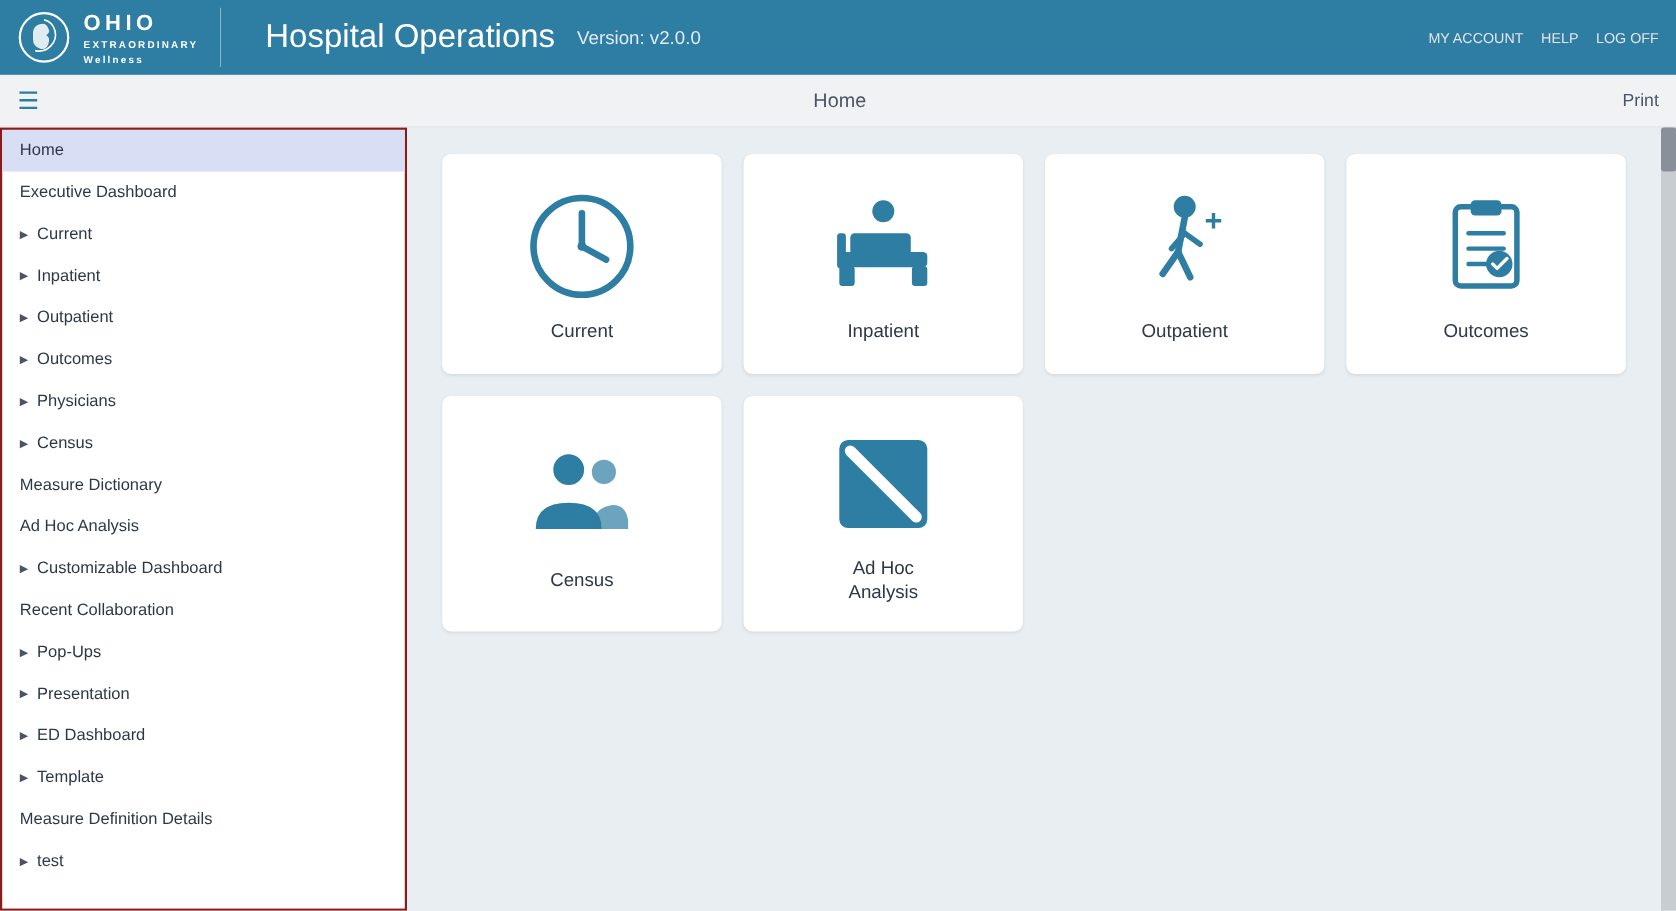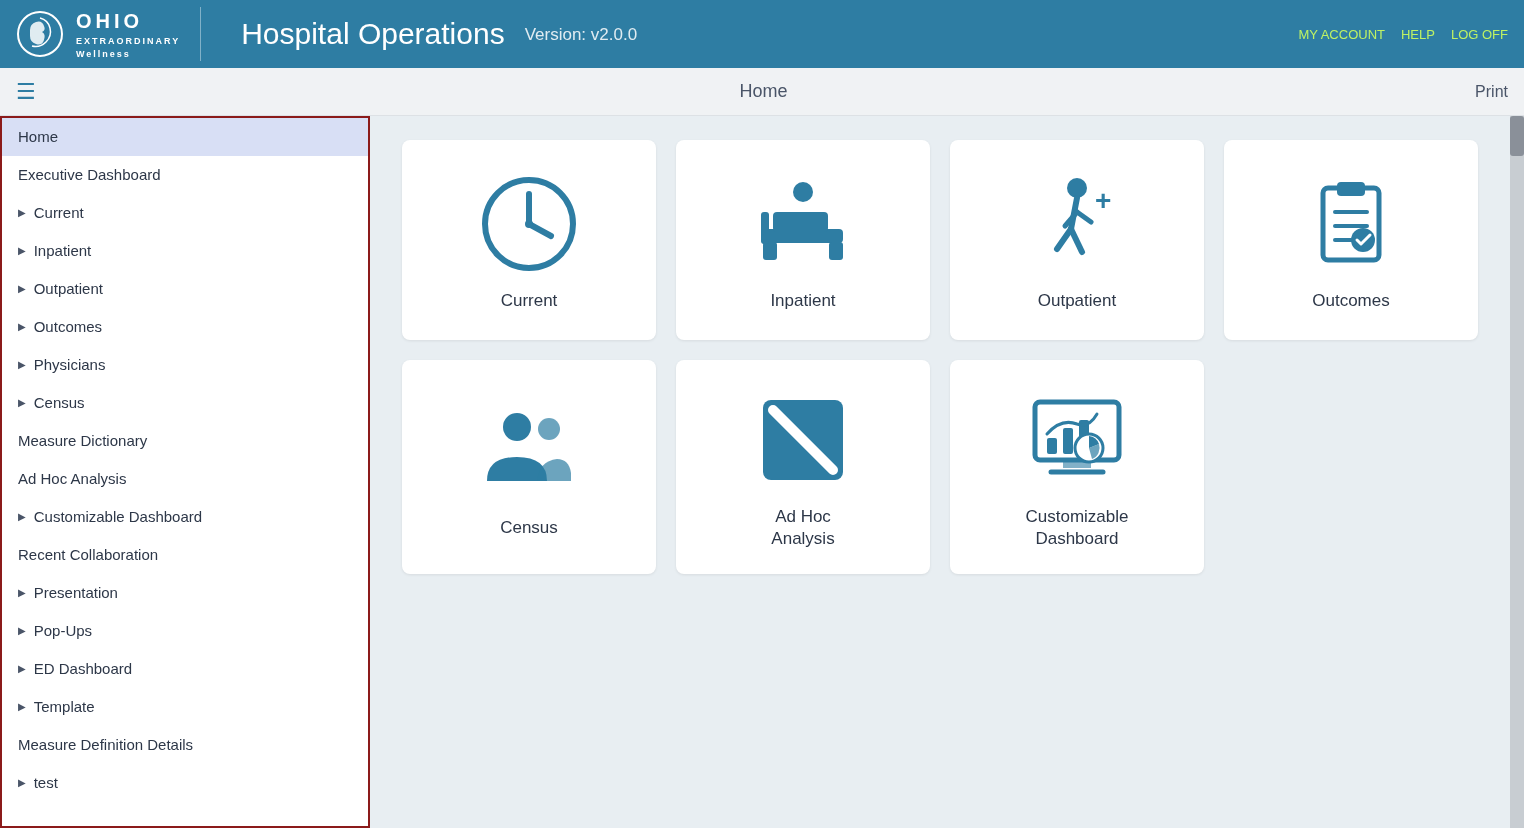--- a/index.html
+++ b/index.html
@@ -44,21 +44,21 @@
     .app-version {
       color: rgba(255,255,255,0.85);
       font-size: 17px;
       padding-left: 10px;
       padding-top: 8px;
     }
     .top-nav {
       margin-left: auto;
       display: flex;
       gap: 16px;
-      color: #bef264;
+      color: #e5e5e5;
       font-size: 13px;
     }
     .top-nav span {
       cursor: pointer;
     }
 
     
     .sub-header {
       background: #f0f2f4;
       height: 48px;
@@ -214,22 +214,22 @@
       <div class="sidebar-item has-arrow">Current</div>
       <div class="sidebar-item has-arrow">Inpatient</div>
       <div class="sidebar-item has-arrow">Outpatient</div>
       <div class="sidebar-item has-arrow">Outcomes</div>
       <div class="sidebar-item has-arrow">Physicians</div>
       <div class="sidebar-item has-arrow">Census</div>
       <div class="sidebar-item">Measure Dictionary</div>
       <div class="sidebar-item">Ad Hoc Analysis</div>
       <div class="sidebar-item has-arrow">Customizable Dashboard</div>
       <div class="sidebar-item">Recent Collaboration</div>
+      <div class="sidebar-item has-arrow">Pop-Ups</div>
       <div class="sidebar-item has-arrow">Presentation</div>
-      <div class="sidebar-item has-arrow">Pop-Ups</div>
       <div class="sidebar-item has-arrow">ED Dashboard</div>
       <div class="sidebar-item has-arrow">Template</div>
       <div class="sidebar-item">Measure Definition Details</div>
       <div class="sidebar-item has-arrow">test</div>
     </div>
 
   <div class="page-area" id="card-grid-container">
     <div class="grid" id="card-grid">
     <div class="card">
           <div class="card-icon"><svg viewBox="0 0 100 100" xmlns="http://www.w3.org/2000/svg">
@@ -285,35 +285,19 @@
           <div class="card-label" style="white-space: pre-line;">Census</div>
         </div>
         <div class="card">
           <div class="card-icon"><svg viewBox="0 0 100 100" xmlns="http://www.w3.org/2000/svg">
       <rect x="10" y="10" width="80" height="80" rx="8" fill="#2e7da3"></rect>
       <line x1="20" y1="20" x2="80" y2="80" stroke="white" stroke-width="10" stroke-linecap="round"></line>
     </svg></div>
           <div class="card-label" style="white-space: pre-line;">Ad Hoc
 Analysis</div>
         </div>
-        <div class="card">
-          <div class="card-icon"><svg viewBox="0 0 100 100" xmlns="http://www.w3.org/2000/svg">
-      <rect x="8" y="12" width="84" height="58" rx="5" fill="none" stroke="#2e7da3" stroke-width="5"></rect>
-      <rect x="36" y="70" width="28" height="8" fill="#2e7da3" opacity="0.6"></rect>
-      <line x1="24" y1="82" x2="76" y2="82" stroke="#2e7da3" stroke-width="5" stroke-linecap="round"></line>
-      <rect x="20" y="48" width="10" height="16" rx="2" fill="#2e7da3"></rect>
-      <rect x="36" y="38" width="10" height="26" rx="2" fill="#2e7da3"></rect>
-      <rect x="52" y="30" width="10" height="34" rx="2" fill="#2e7da3"></rect>
-      <path d="M20 44 Q34 28 50 34 Q62 38 70 24" fill="none" stroke="#2e7da3" stroke-width="3" stroke-linecap="round"></path>
-      <circle cx="62" cy="58" r="14" fill="white" stroke="#2e7da3" stroke-width="3"></circle>
-      <path d="M62 58 L62 46 A12 12 0 0 1 72 54 Z" fill="#2e7da3"></path>
-      <path d="M62 58 L72 54 A12 12 0 0 1 65 69 Z" fill="#2e7da3" opacity="0.7"></path>
-    </svg></div>
-          <div class="card-label" style="white-space: pre-line;">Customizable
-Dashboard</div>
-        </div>
       </div>
   </div>
 
   <div class="right-scrollbar">
     <div class="right-scrollbar-thumb"></div>
   </div>
 </div>
 
 </body></html>

